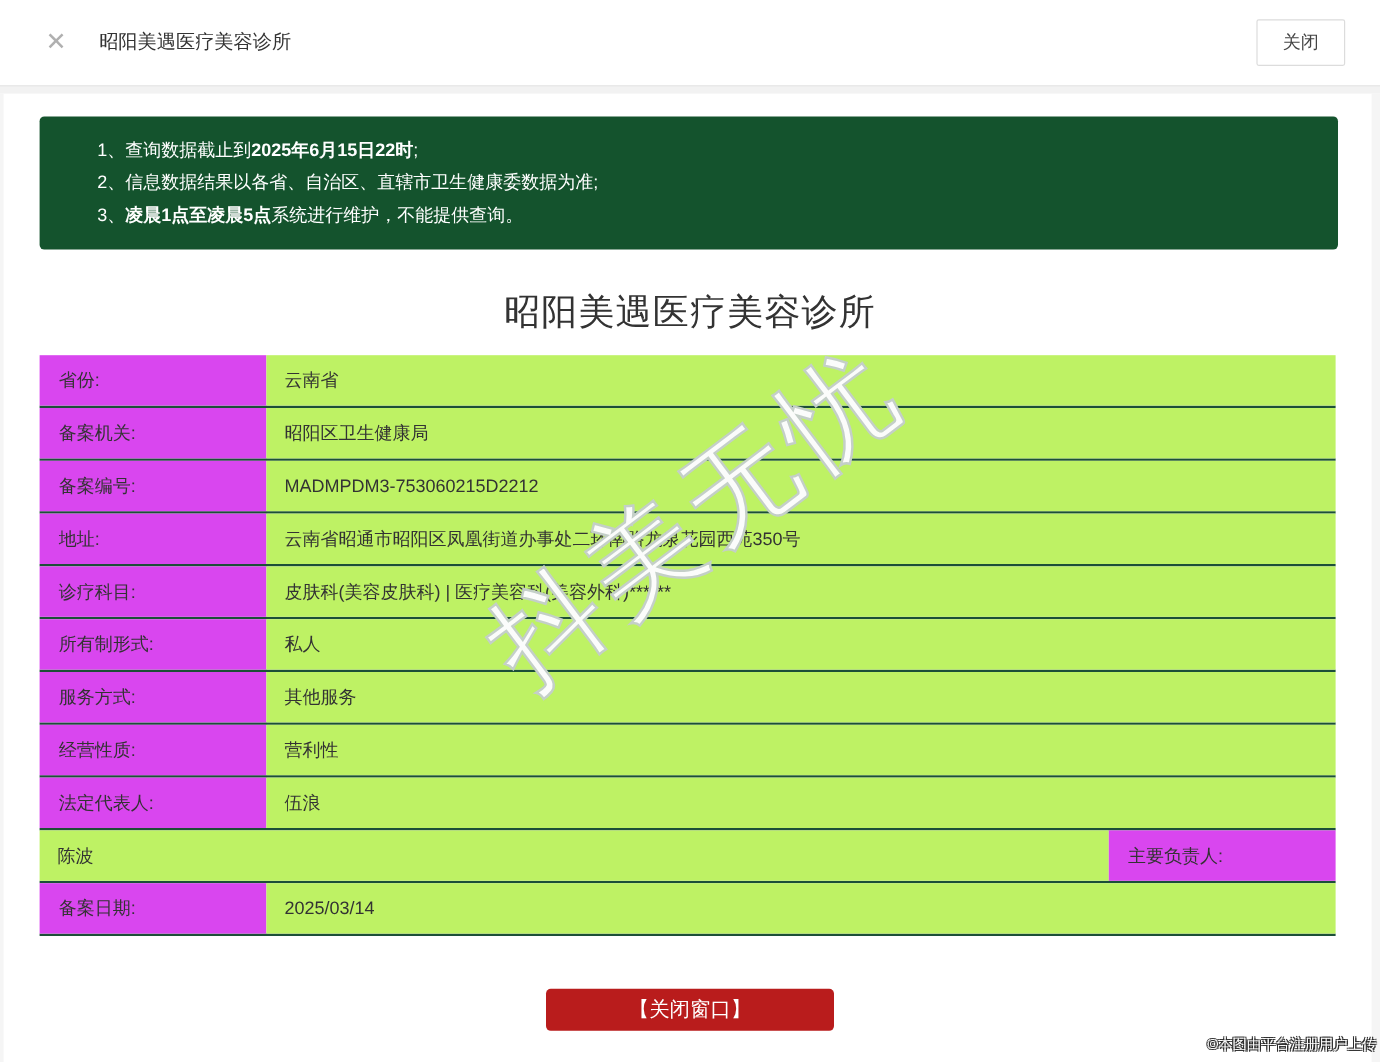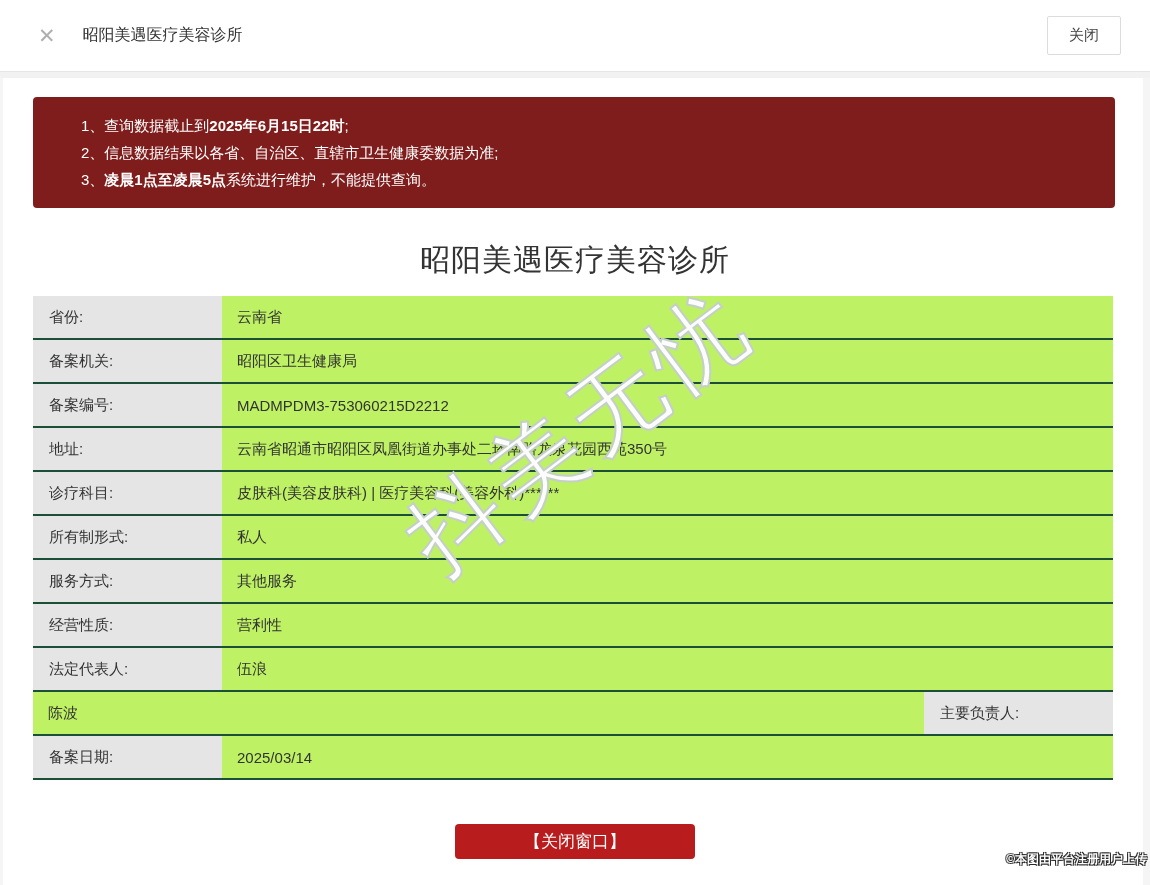--- a/index.html
+++ b/index.html
@@ -50,21 +50,21 @@
     top: 78px; bottom: 0;
     background: #f5f5f5;
     z-index: 1;
   }
   .edge-left { left: 0; width: 3px; }
   .edge-right { right: 0; width: 7px; }
 
   
   .notice {
     margin: 19px 35px 0 33px;
-    background: #7f1d1d;
+    background: #14532d;
     border-radius: 4px;
     padding: 15px 20px 15px 48px;
     color: #fff;
     font-size: 15px;
     line-height: 27px;
   }
   .notice b { font-weight: bold; }
 
   
   .main-title {
@@ -84,21 +84,21 @@
     z-index: 2;
   }
   .row {
     display: flex;
     height: 44px;
     border-bottom: 2px solid #1c4f38;
   }
   .cell { display: flex; align-items: center; font-size: 15px; color: #333; }
   .cell.label {
     width: 189px;
-    background: #e5e5e5;
+    background: #d946ef;
     padding-left: 16px;
   }
   .cell.value {
     flex: 1;
     padding-left: 15px;
     background: #bef264;
   }
 
   
   .watermark {
@@ -129,23 +129,23 @@
     color: #fff;
     border: none;
     border-radius: 4px;
     font-size: 17px;
     cursor: pointer;
     font-family: inherit;
   }
   .stamp {
     position: absolute;
     right: 3px;
-    bottom: 17px;
+    bottom: 6px;
     font-size: 12px;
-    font-weight: bold;
+    font-weight: normal;
     color: #fff;
     text-shadow: -1px -1px 0 #2a2a2a, 1px -1px 0 #2a2a2a,
                  -1px 1px 0 #2a2a2a, 1px 1px 0 #2a2a2a;
     z-index: 10;
   }
 </style>
 </head>
 <body>
 
 <div class="header">

